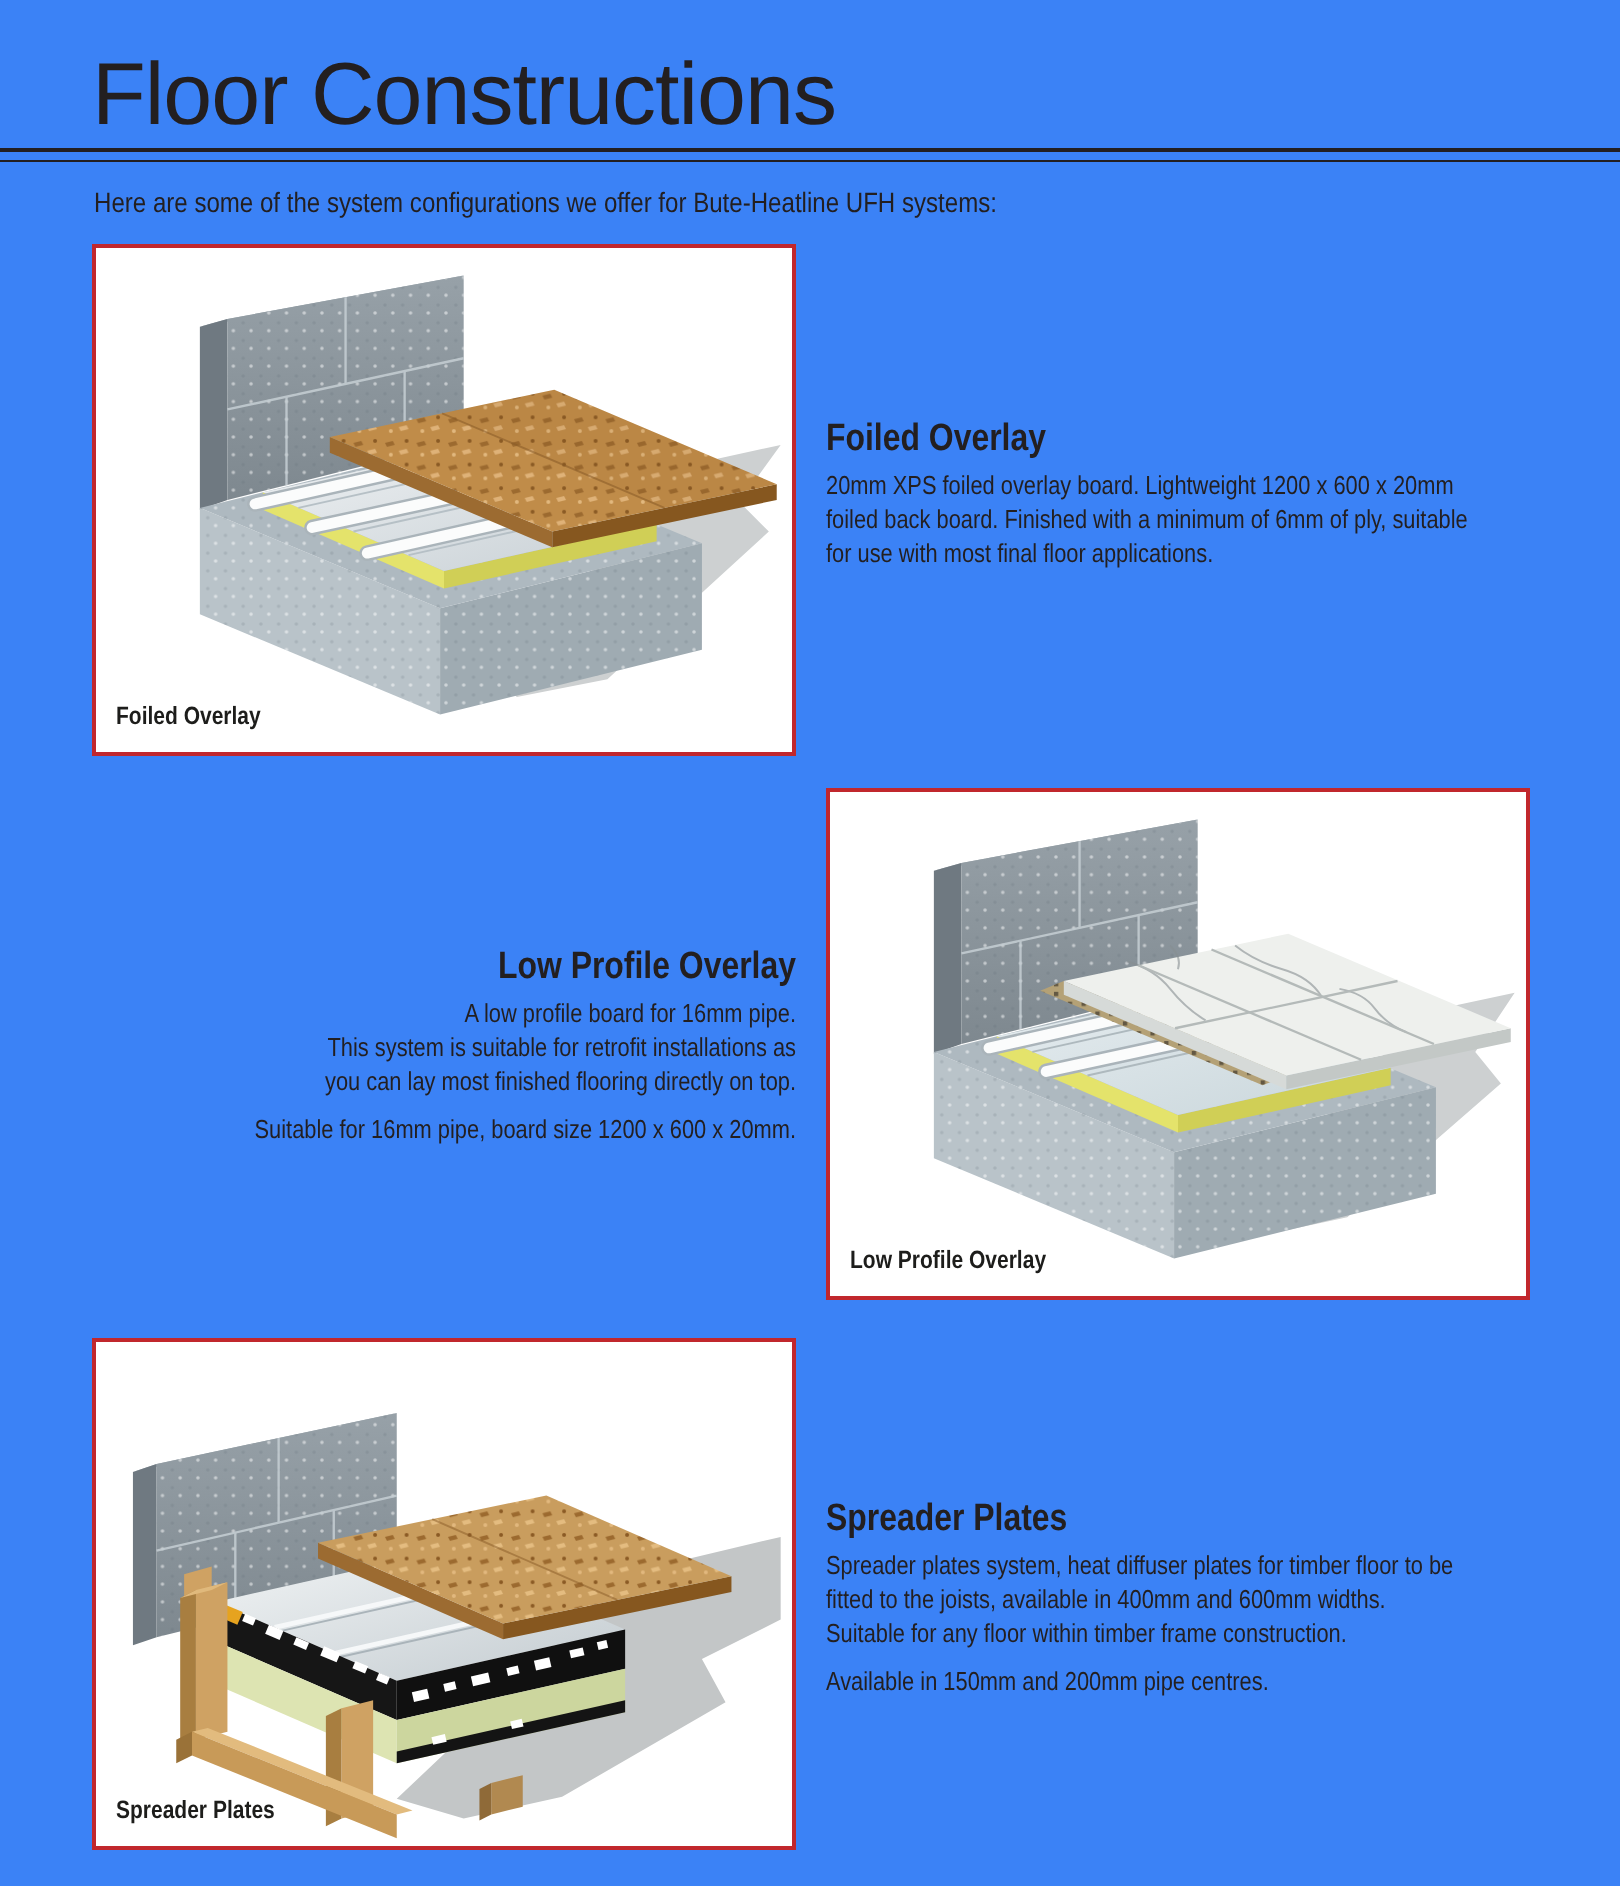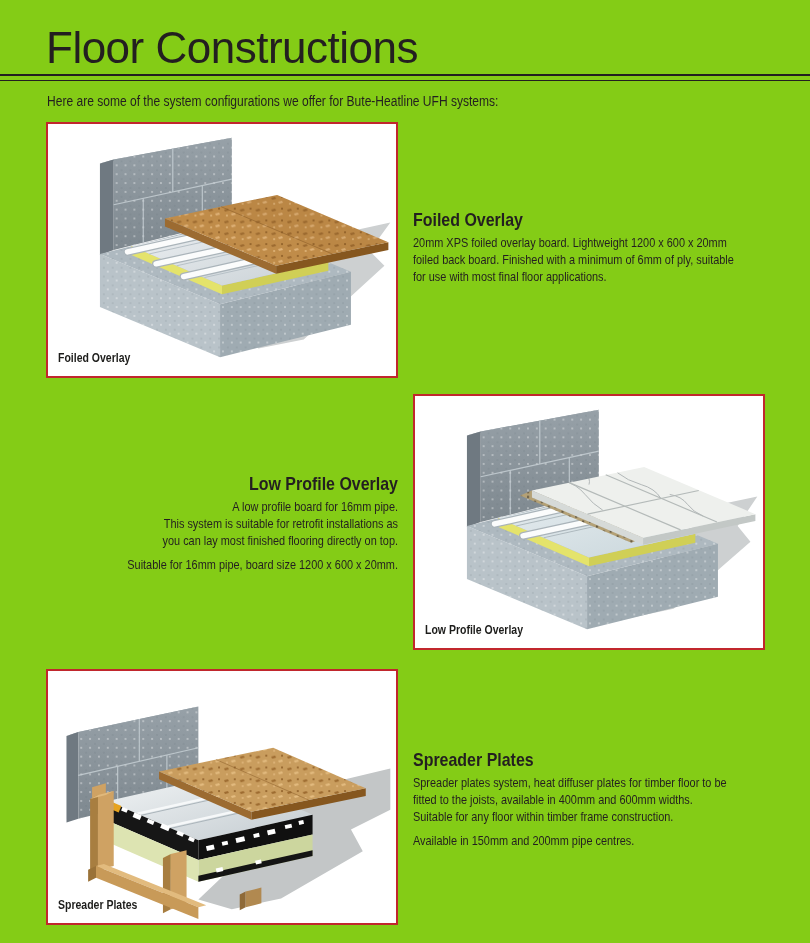--- a/index.html
+++ b/index.html
@@ -1,16 +1,16 @@
 <!DOCTYPE html>
 <html><head>
 <meta charset="utf-8">
 <style>
   html,body{margin:0;padding:0;background:#ffffff;}
-  .page{position:relative;width:810px;height:943px;background:#84cc16;overflow:hidden;
+  .page{position:relative;width:810px;height:943px;background:#3b82f6;overflow:hidden;
         font-family:"Liberation Sans",sans-serif;color:#231f20;}
   .title{position:absolute;left:46px;top:26px;margin:0;font-size:44px;line-height:44px;
          font-weight:500;letter-spacing:-.5px;color:#231f20;white-space:nowrap;}
   .rule{position:absolute;left:0;top:74px;width:810px;height:4px;
         border-top:2.5px solid #231f20;border-bottom:1.2px solid #231f20;}
   .intro{position:absolute;left:47px;top:93px;margin:0;font-size:14px;line-height:17px;
          font-weight:500;transform:scaleX(.86);transform-origin:0 0;white-space:nowrap;}
   .imgbox{position:absolute;width:352px;height:256px;margin:0;box-sizing:border-box;
           border:2px solid #c1272d;background:#fff;}
   .imgbox svg{position:absolute;left:0;top:0;width:100%;height:100%;}

